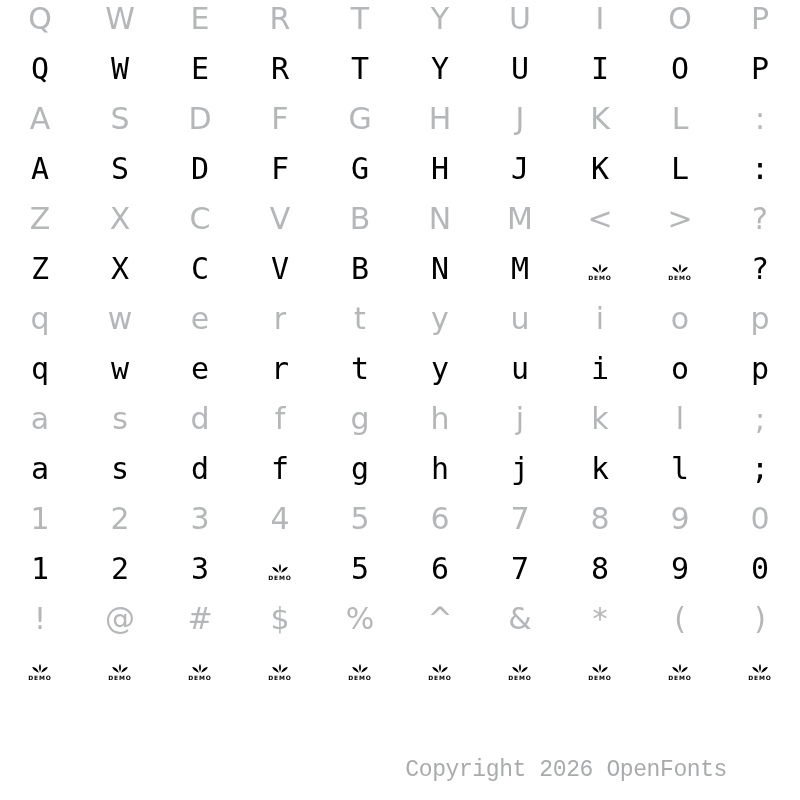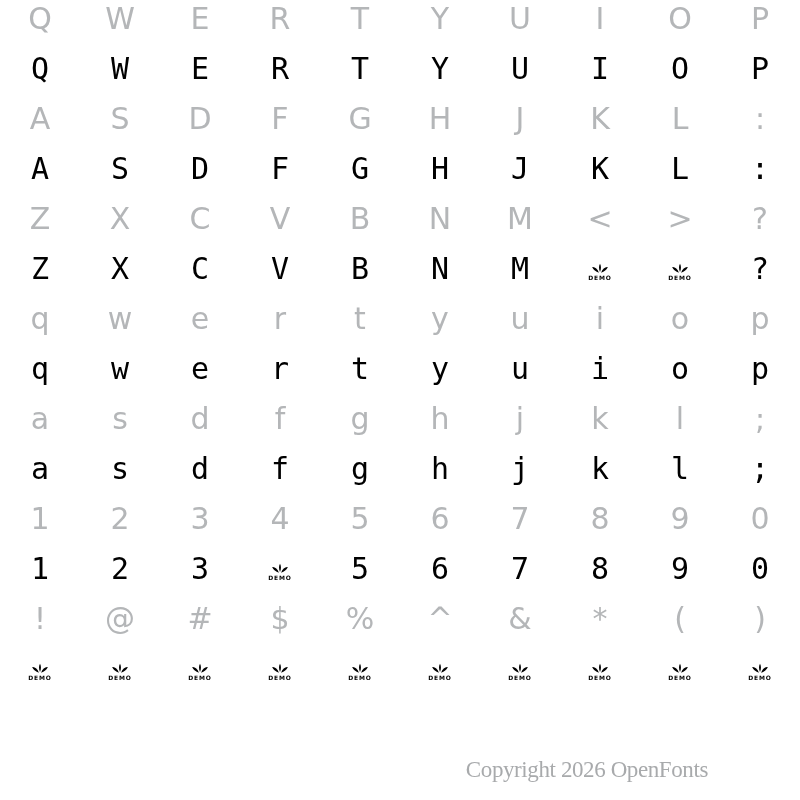--- a/index.html
+++ b/index.html
@@ -57,22 +57,22 @@
     font-family: "DejaVu Sans", sans-serif;
     font-size: 6px;
     font-weight: bold;
     letter-spacing: 0.8px;
     color: var(--solid-color, #111111);
     margin-top: 1px;
   }
   .copyright {
     position: absolute;
     top: 757px;
-    right: 92px;
-    font-family: Liberation Serif, serif;
+    right: 73px;
+    font-family: Liberation Mono, monospace;
     font-size: 23px;
     letter-spacing: -0.4px;
     color: var(--copyright-color, #a8aaac);
     white-space: nowrap;
   }
 </style>
 </head>
 <body style="background: rgb(255, 255, 255);">
 
 <div class="page">

